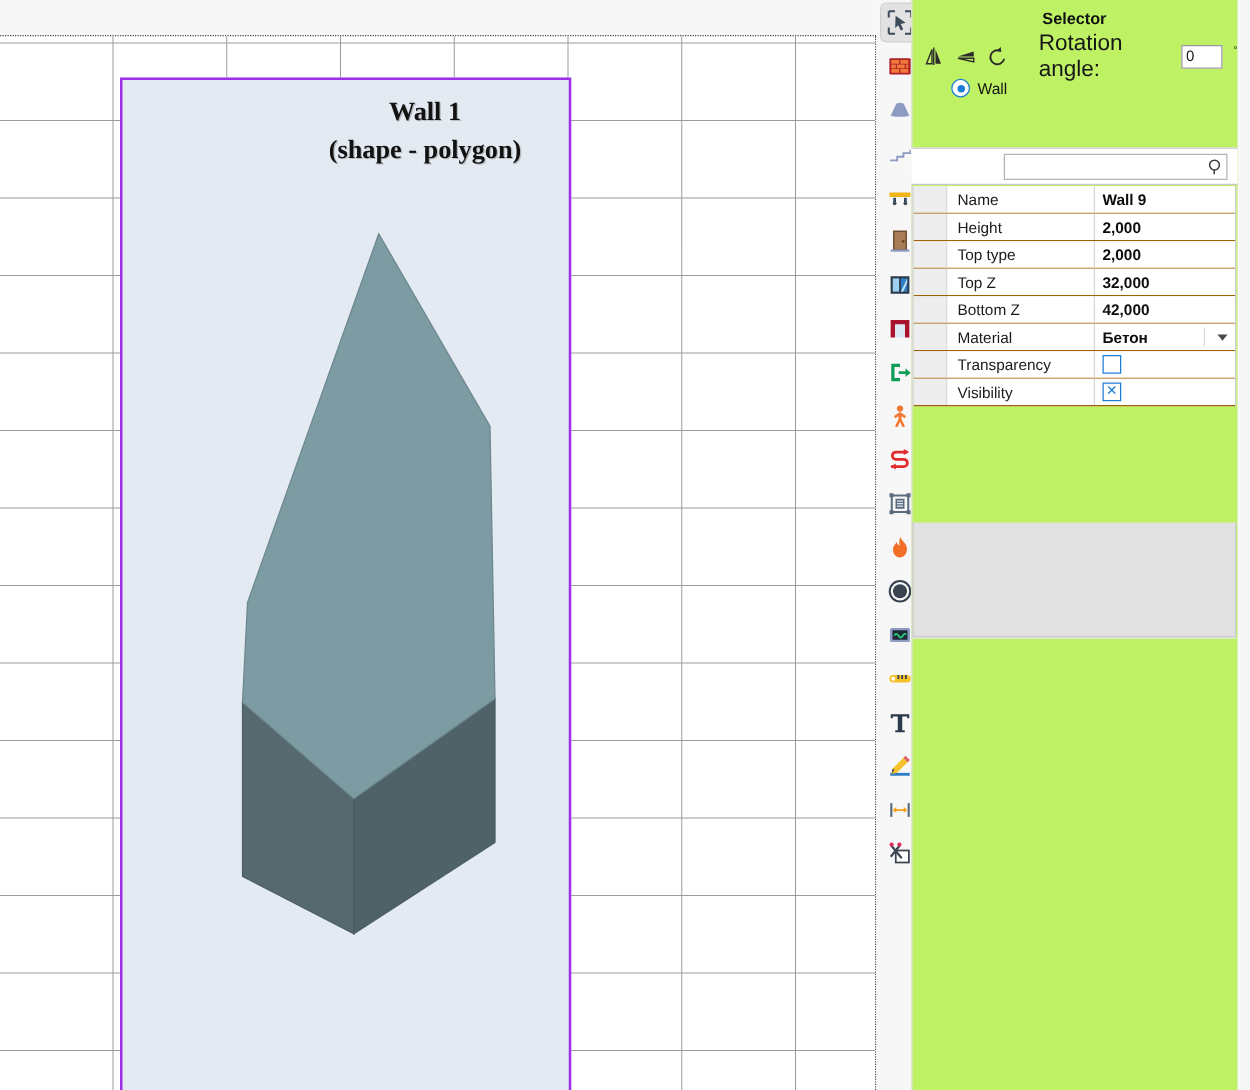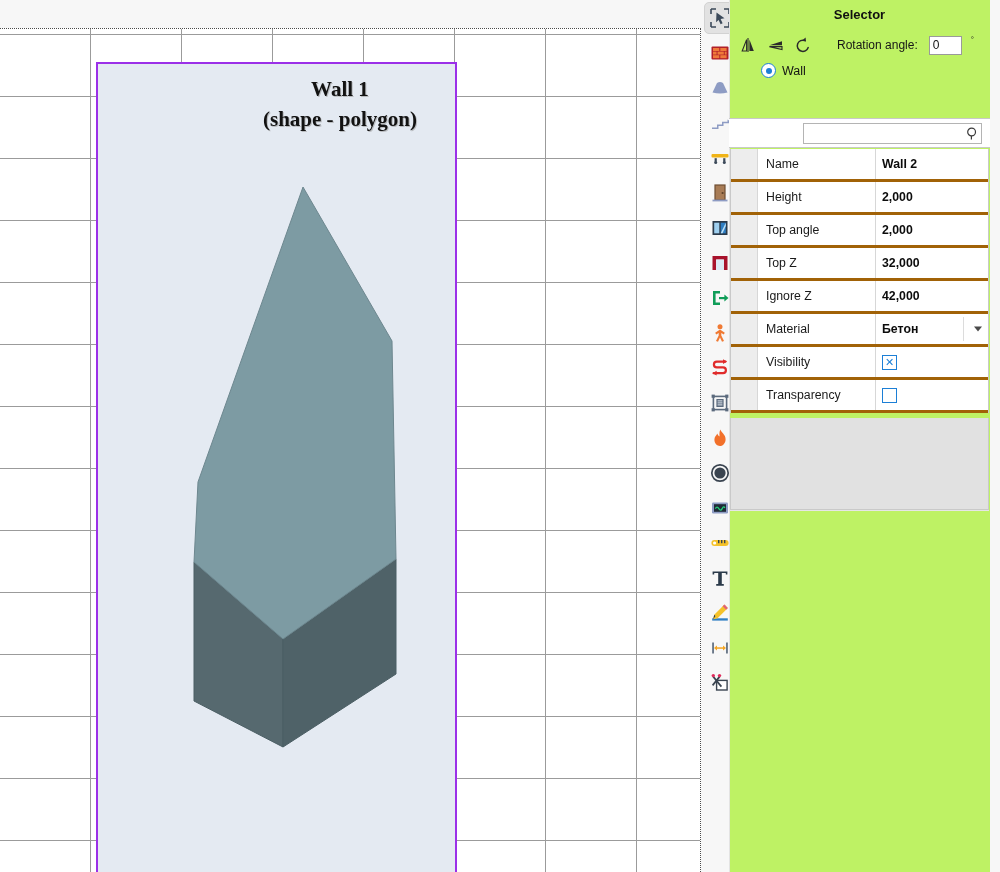--- a/index.html
+++ b/index.html
@@ -81,21 +81,21 @@
   #panel-title{
     height:30px;line-height:30px;text-align:center;
     font-weight:bold;font-size:13px;color:#101010;
   }
   #transform-row{
     display:flex;align-items:center;height:30px;padding-left:10px;gap:7px;
   }
   #transform-row .tbtn{
     width:20px;height:20px;display:flex;align-items:center;justify-content:center;
   }
-  #rot-label{font-size:12px;color:#161616;margin-left:17px;}
+  #rot-label{font-size:18px;color:#161616;margin-left:17px;}
   #rot-input{
     width:33px;height:19px;margin-left:4px;
     border:1px solid #9a9a9a;background:#fff;
     font-family:"Liberation Sans", sans-serif;font-size:12px;color:#111;
     padding:0 3px;box-sizing:border-box;line-height:17px;
   }
   #deg{font-size:8px;color:#222;align-self:flex-start;margin-top:5px;margin-left:2px;}
 
   #objtype-head{display:flex;align-items:center;gap:6px;padding:8px 0 0 14px;}
   #objtype-head .circ{
@@ -128,21 +128,21 @@
     padding-left:4px;box-sizing:border-box;
   }
   #search-icon{margin-right:3px;display:flex;}
 
   
   #prop-grid{
     position:absolute;left:1px;top:149px;width:259px;
     border-left:1px solid #c9c9c9;border-right:1px solid #c9c9c9;
     box-sizing:border-box;background:#fff;
   }
-  .prow{display:flex;height:33px;border-bottom:3px solid #a16207;box-sizing:border-box;}
+  .prow{display:flex;height:22px;border-bottom:1px solid #a16207;box-sizing:border-box;}
   .pgutter{width:27px;background:#ededed;border-right:1px solid #d7d7d7;box-sizing:border-box;}
   .pname{
     width:118px;border-right:1px solid #d7d7d7;box-sizing:border-box;
     display:flex;align-items:center;padding-left:8px;
     font-size:12.3px;color:#1a1a1a;background:#fff;
   }
   .pval{
     flex:1;box-sizing:border-box;display:flex;align-items:center;
     padding-left:6px;font-size:12.3px;color:#0c0c0c;font-weight:bold;background:#fff;
     position:relative;
@@ -417,59 +417,59 @@
             <path d="M6.4 9.9 L6.4 13.4" stroke="#3a3a3a" stroke-width="1.2"></path>
           </svg>
         </span>
       </div>
     </div>
 
     <div id="prop-grid">
         <div class="prow">
           <div class="pgutter"></div>
           <div class="pname">Name</div>
-          <div class="pval">Wall 2</div>
+          <div class="pval">Wall 9</div>
         </div>
         <div class="prow">
           <div class="pgutter"></div>
           <div class="pname">Height</div>
           <div class="pval">2,000</div>
         </div>
         <div class="prow">
           <div class="pgutter"></div>
-          <div class="pname">Top angle</div>
+          <div class="pname">Top type</div>
           <div class="pval">2,000</div>
         </div>
         <div class="prow">
           <div class="pgutter"></div>
           <div class="pname">Top Z</div>
           <div class="pval">32,000</div>
         </div>
         <div class="prow">
           <div class="pgutter"></div>
-          <div class="pname">Ignore Z</div>
+          <div class="pname">Bottom Z</div>
           <div class="pval">42,000</div>
         </div>
         <div class="prow">
           <div class="pgutter"></div>
           <div class="pname">Material</div>
           <div class="pval">Бетон<span class="dropsep"></span><span class="caret"></span></div>
+        </div>
+        <div class="prow">
+          <div class="pgutter"></div>
+          <div class="pname">Transparency</div>
+          <div class="pval">
+            <span class="cbox"></span>
+          </div>
         </div>
         <div class="prow">
           <div class="pgutter"></div>
           <div class="pname">Visibility</div>
           <div class="pval">
             <span class="cbox">✕</span>
           </div>
         </div>
-        <div class="prow">
-          <div class="pgutter"></div>
-          <div class="pname">Transparency</div>
-          <div class="pval">
-            <span class="cbox"></span>
-          </div>
-        </div>
       </div>
     <div id="prop-empty"></div>
     <div id="panel-bottom-sep"></div>
   </div>
 
 </div>
 
 </body></html>

